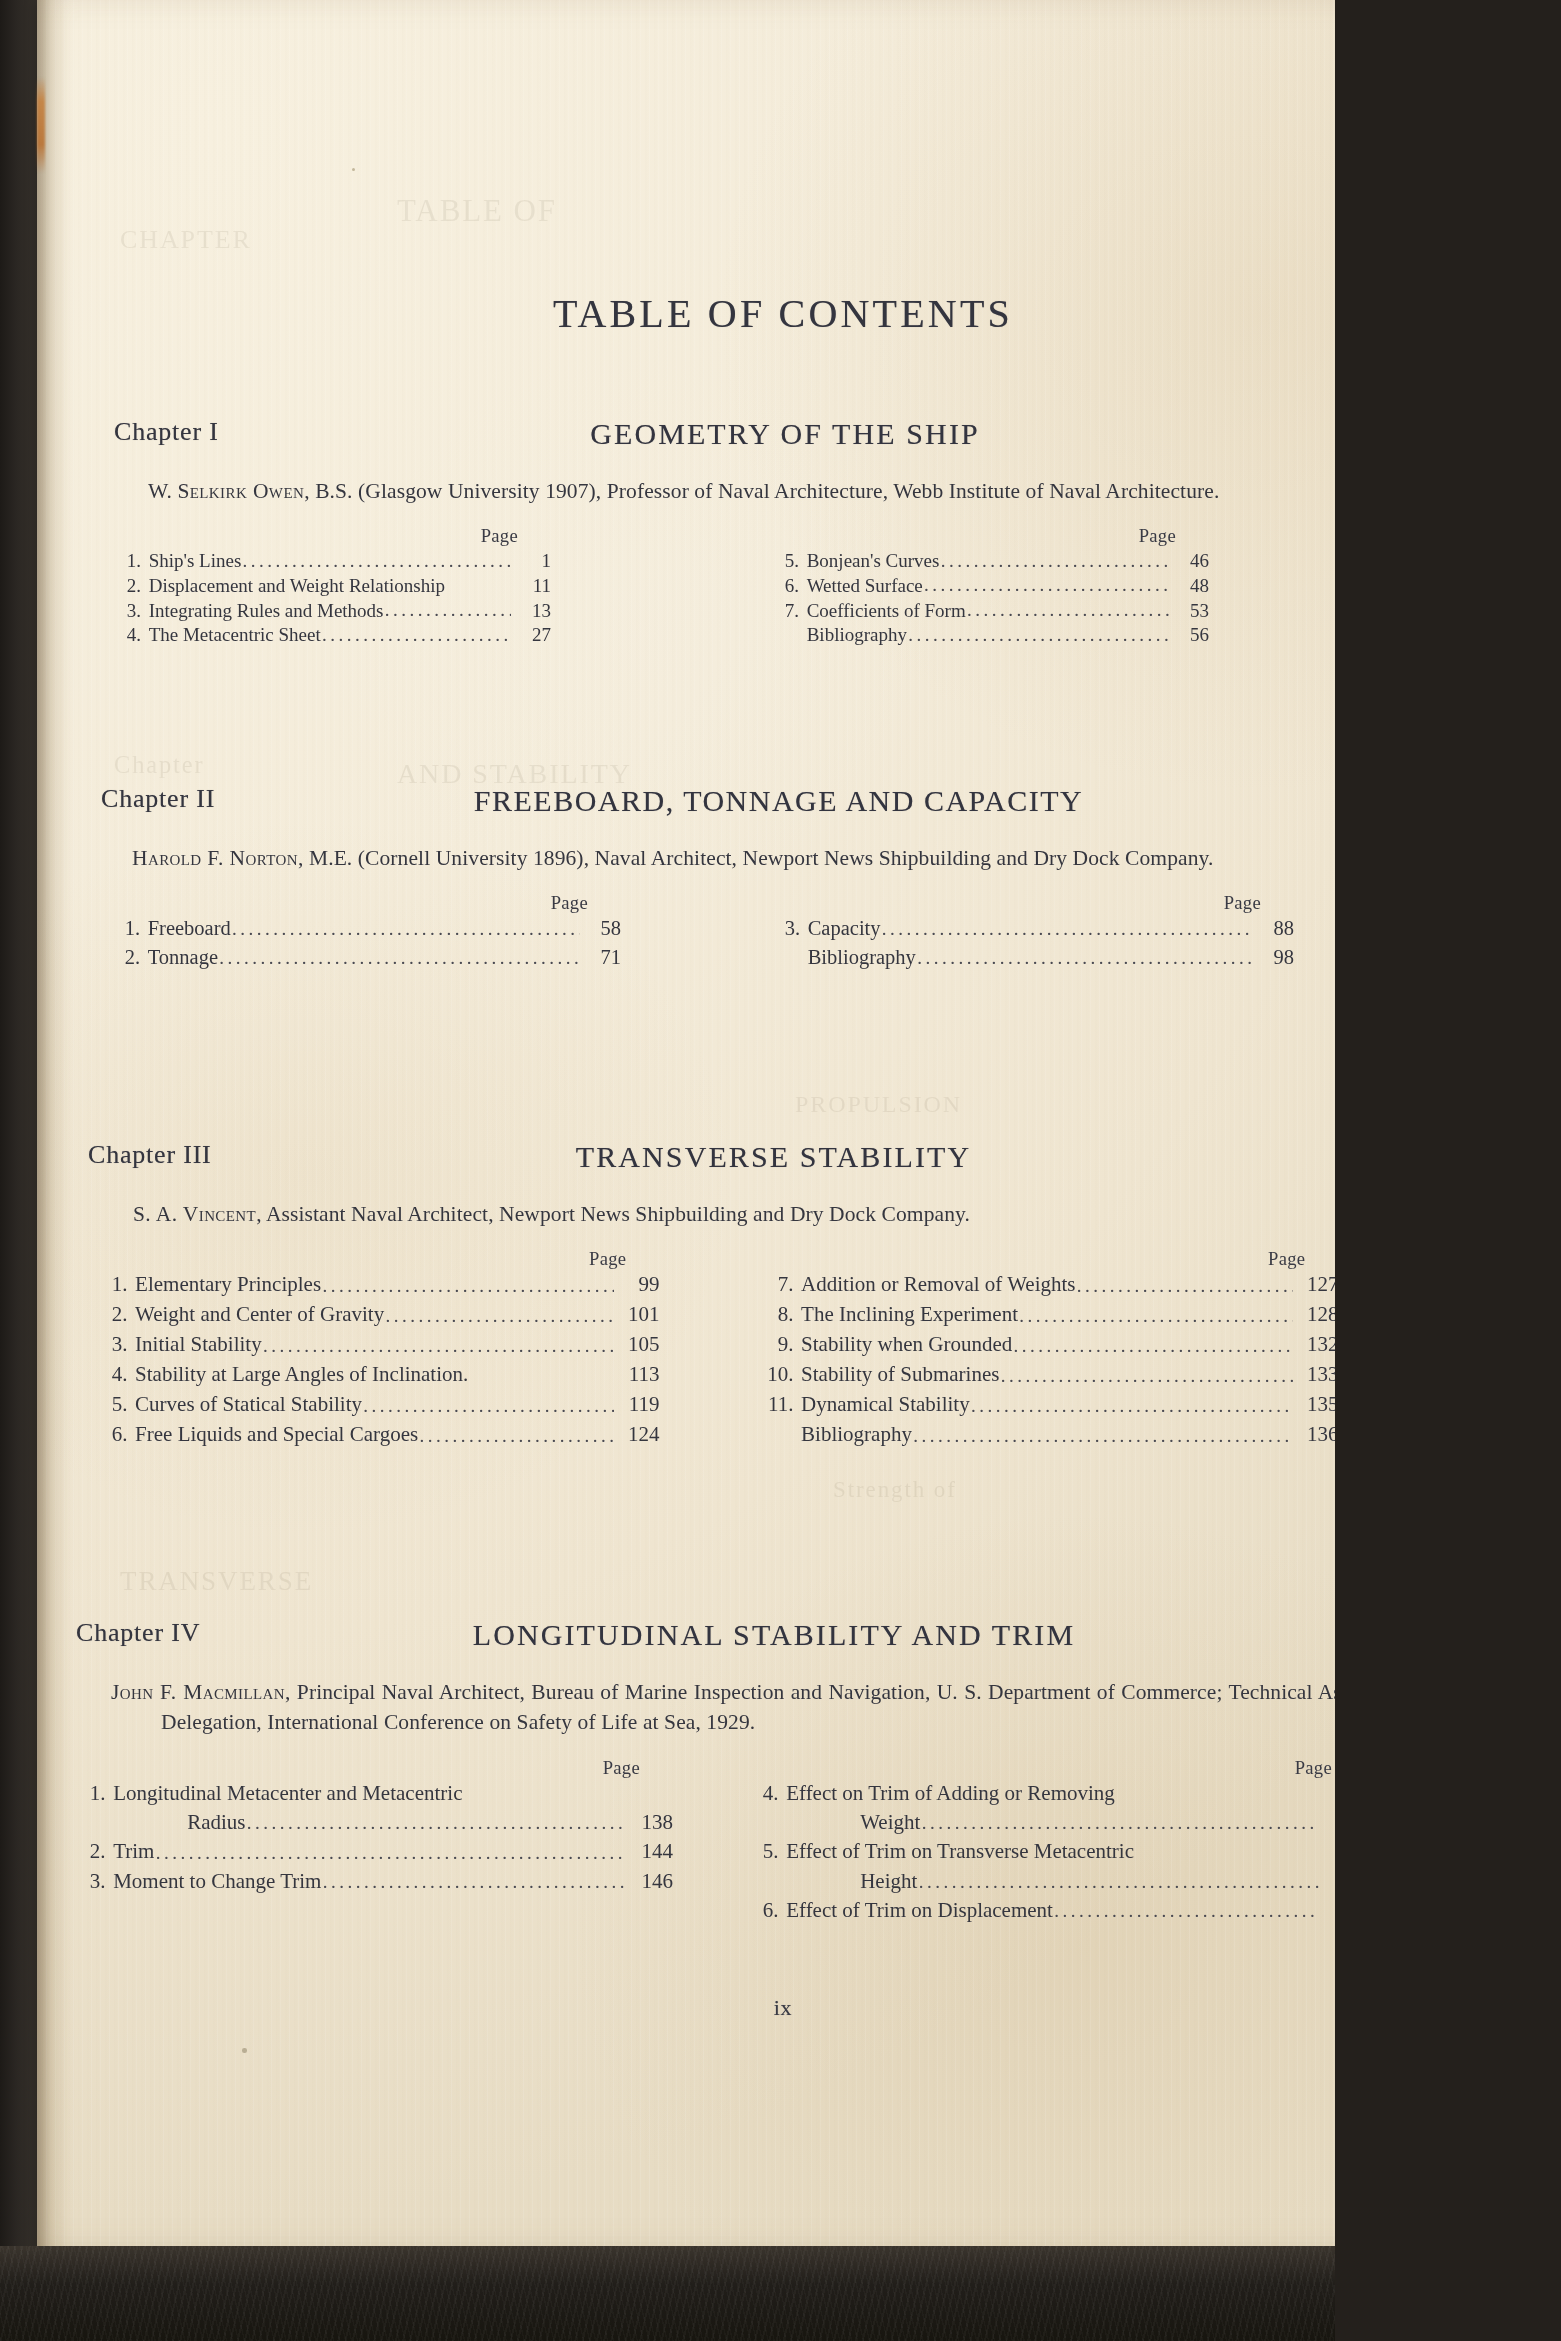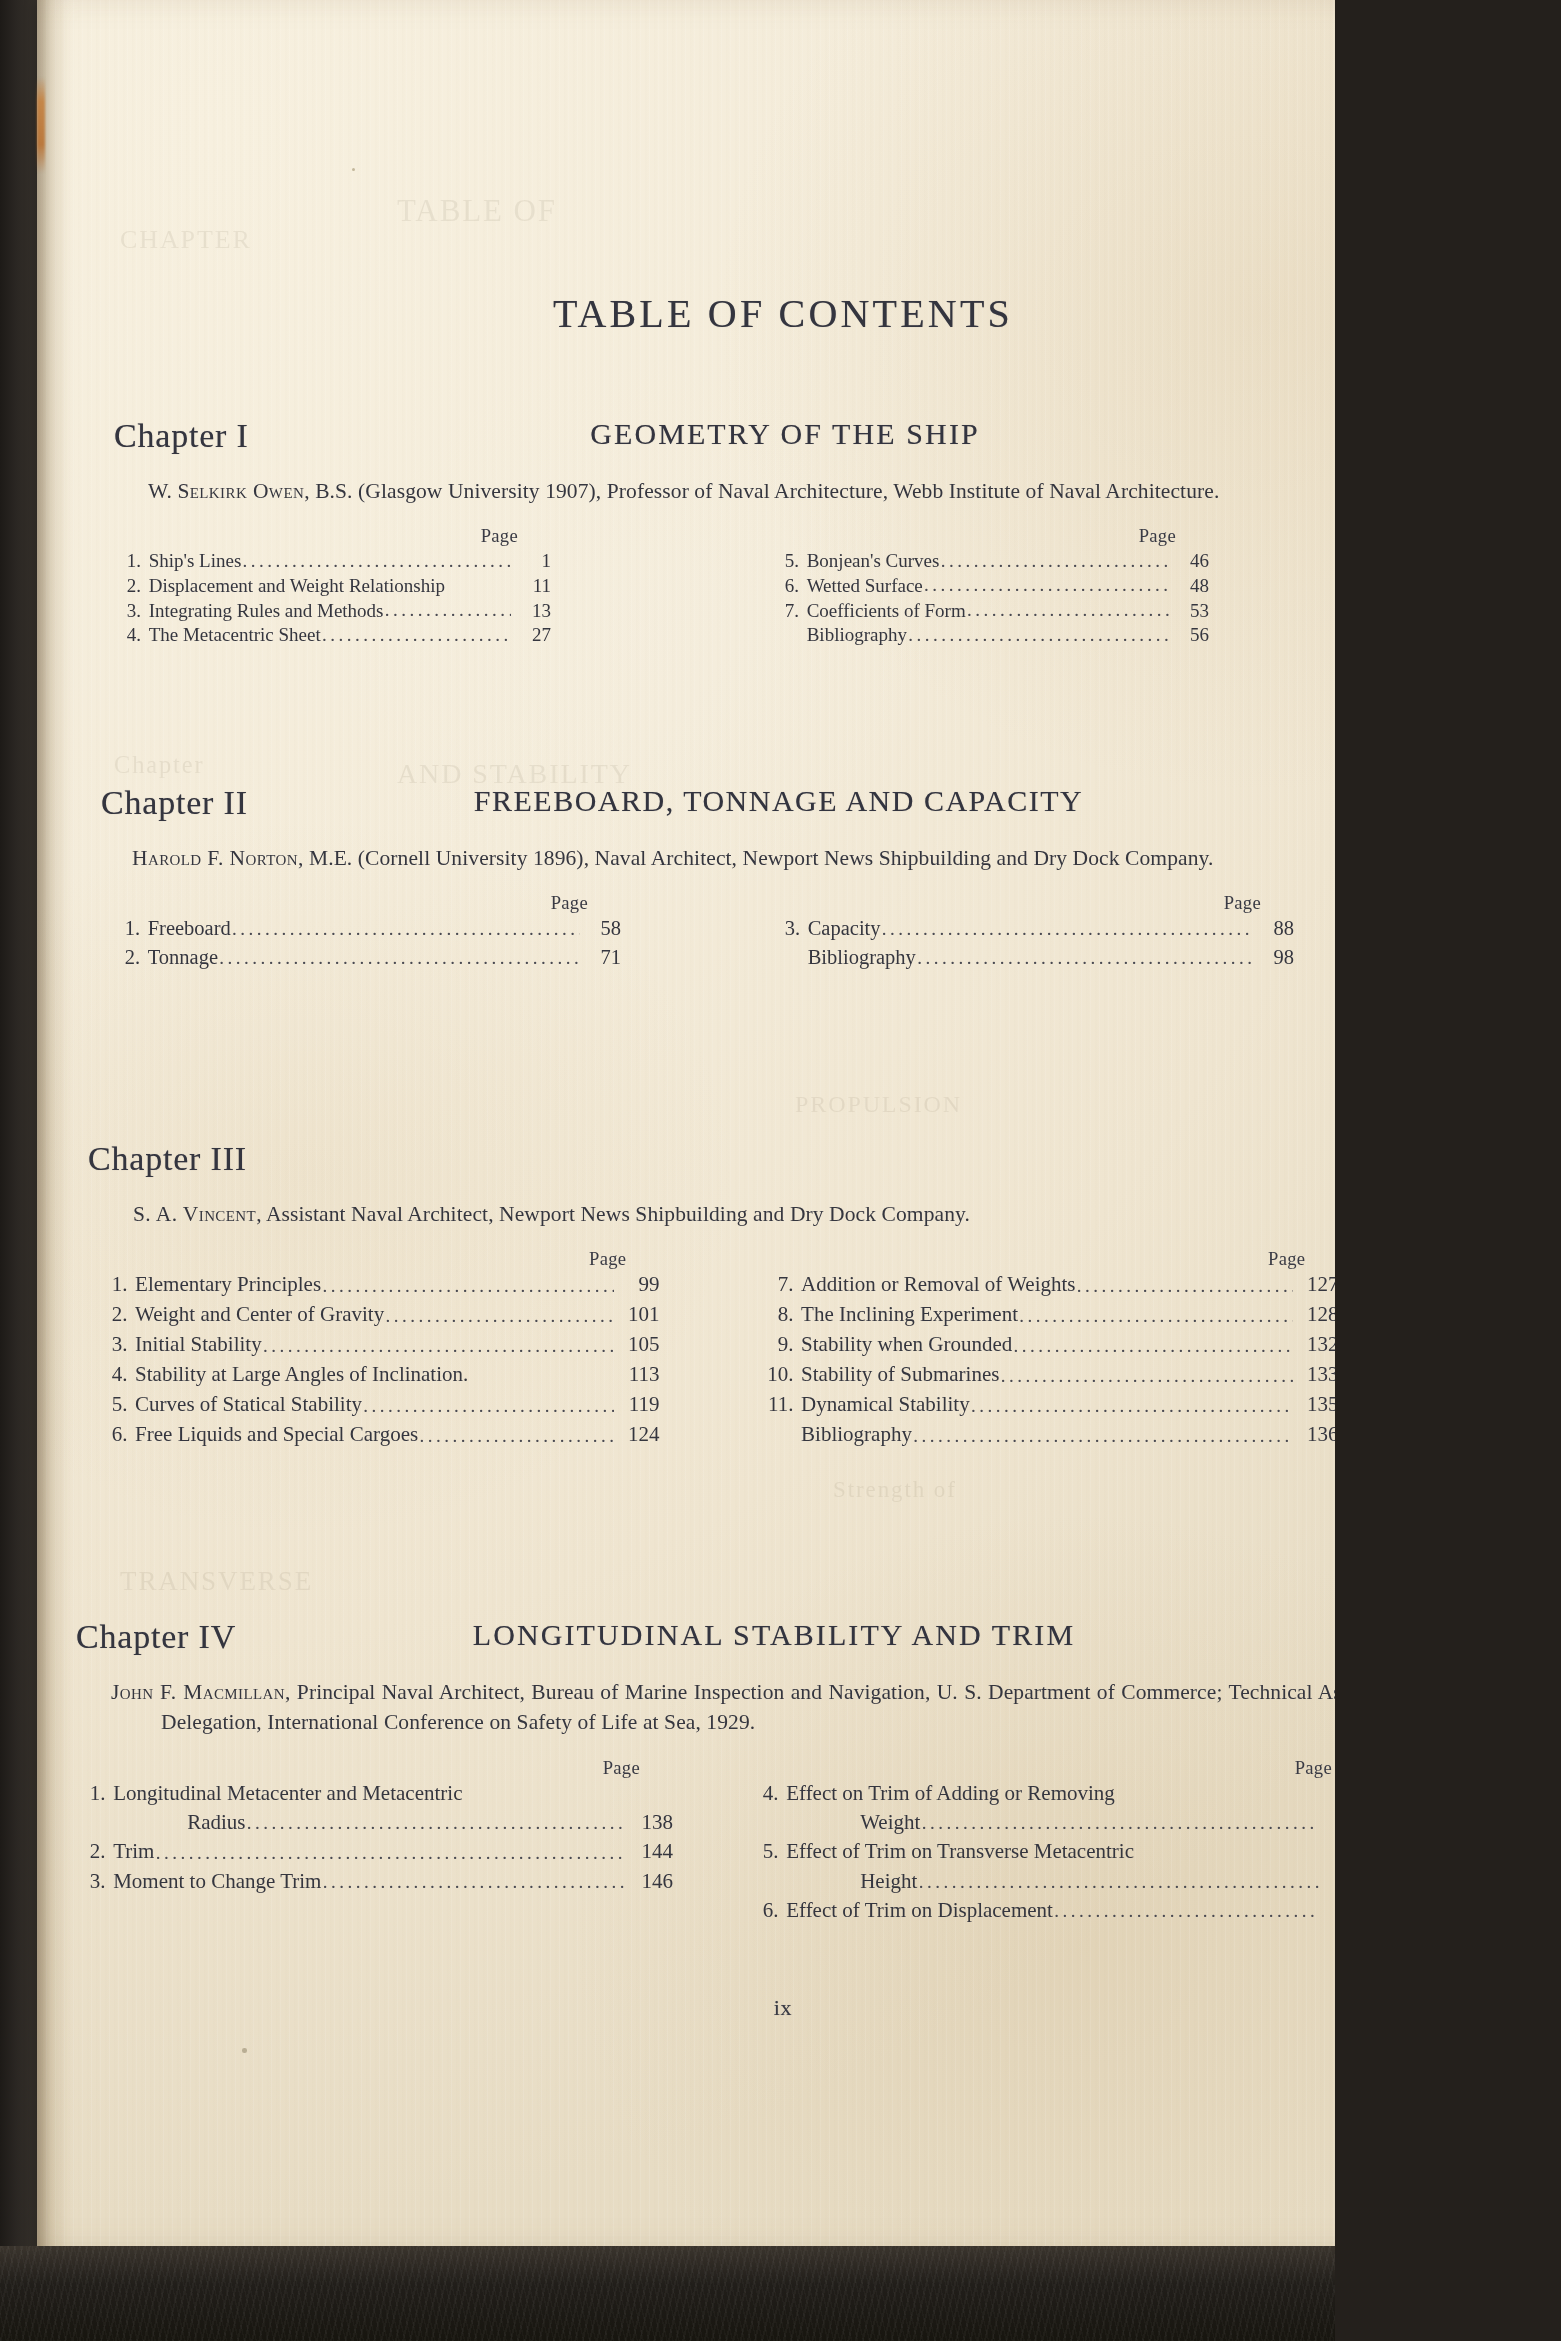--- a/index.html
+++ b/index.html
@@ -147,21 +147,21 @@
     width: 1342px;
   }
   .chap-head {
     position: relative;
     height: 42px;
   }
   .chap-label {
     position: absolute;
     left: 0;
     top: 0;
-    font-size: 34px;
+    font-size: 26px;
     letter-spacing: 0.8px;
     color: #34353f;
   }
   .chap-title {
     position: absolute;
     left: 0; right: 0;
     top: 0;
     text-align: center;
     font-size: 30px;
     letter-spacing: 2.1px;
@@ -424,20 +424,21 @@
                 <span class="lead">................................................................</span>
                 <span class="pg">98</span>
               </div>
           </div>
         </div>
       </div>
 
       <div class="chapter c3" style="top:1140px; left:51px; width:1371px;">
         <div class="chap-head">
           <div class="chap-label ink">Chapter III</div>
+          <div class="chap-title ink">TRANSVERSE STABILITY</div>
           <div class="chap-page ink">99</div>
         </div>
         <div class="author indent2" style="padding-left:71px; text-indent:-26px;"><span class="sc">S. A. Vincent</span><span>, Assistant Naval Architect, Newport News Shipbuilding and Dry Dock Company.</span></div>
         <div class="cols">
           <div class="col col-a">
             <div class="col-page-word">Page</div>
             <div class="entry">
                 <span class="num">1.</span>
                 <span class="txt">Elementary Principles</span>
                 <span class="lead">................................................................</span>

